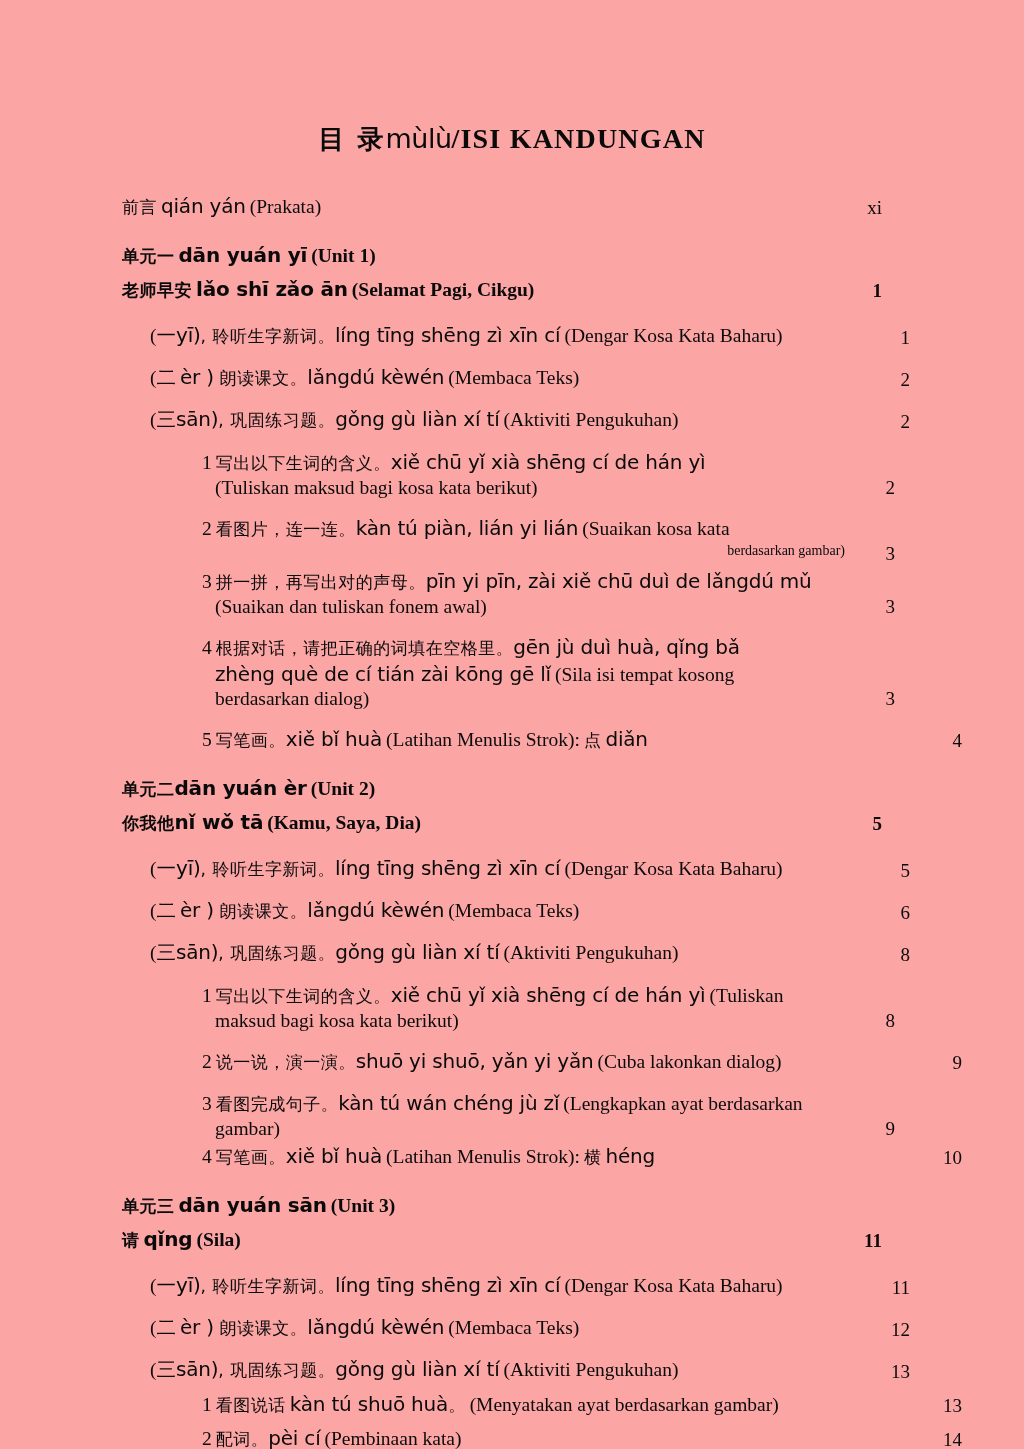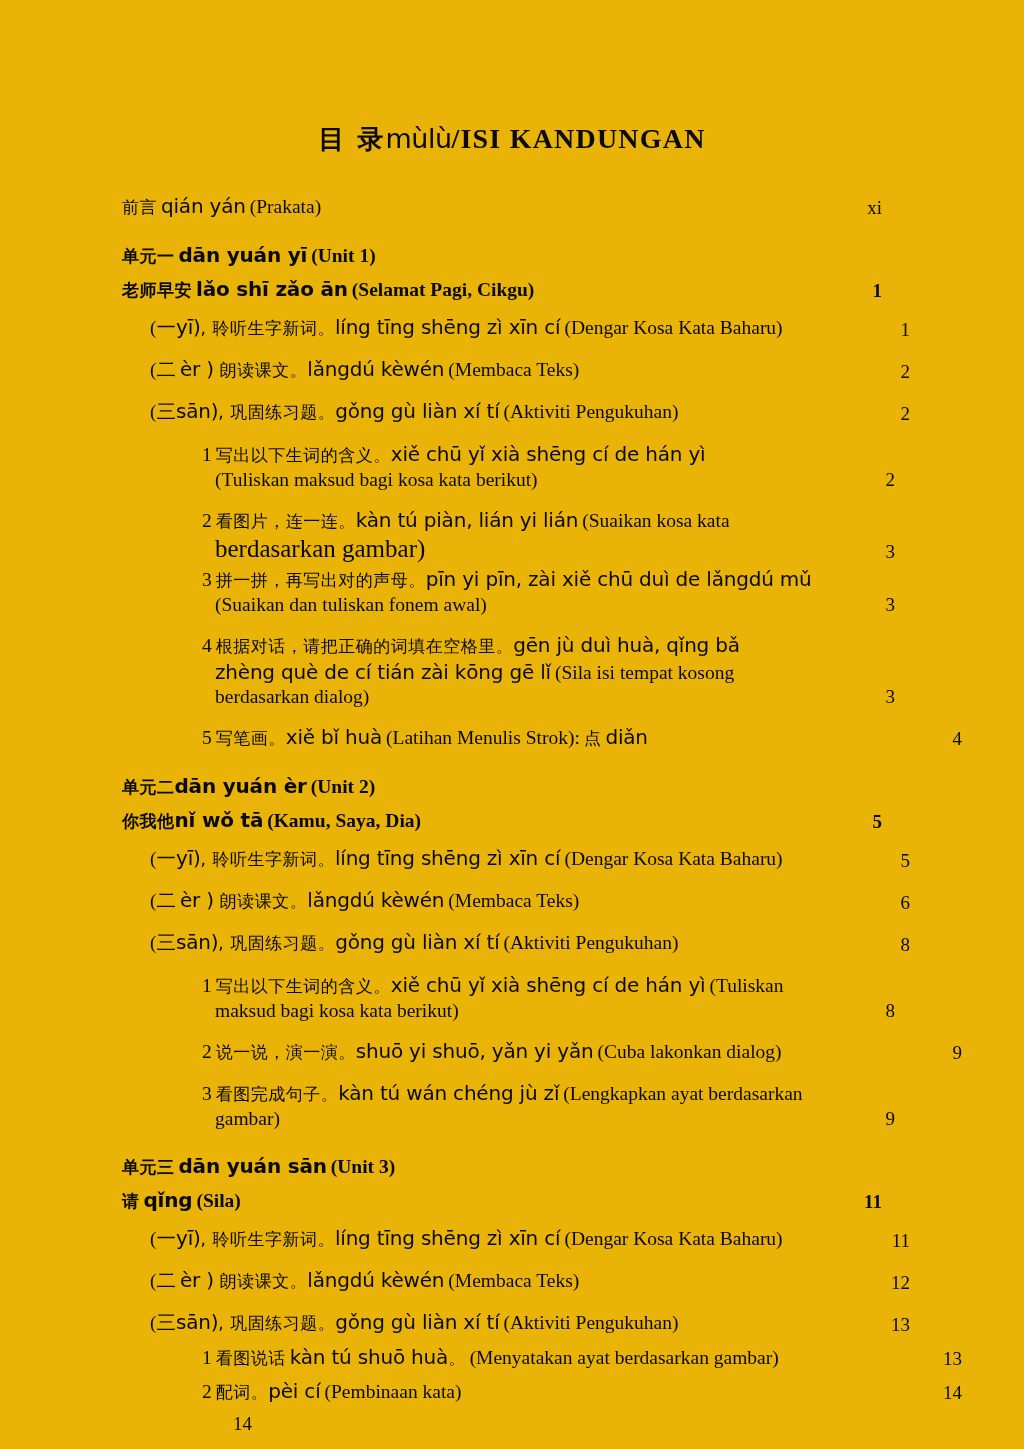--- a/index.html
+++ b/index.html
@@ -12,21 +12,21 @@
     height: 1449px;
     position: relative;
     font-family: "Liberation Serif", serif;
     color: #0a0a0a;
     overflow: hidden;
   }
 
   .page {
     position: absolute;
     inset: 0;
-    background: #eab308;
+    background: #fca5a5;
   }
 
   
   .doc-title {
     position: absolute;
     top: 122px;
     left: 0;
     width: 1024px;
     text-align: center;
     font-size: 29px;
@@ -115,21 +115,21 @@
   }
   .num {
     font-family: "Liberation Serif", serif;
     font-size: 19.5px;
   }
 
   
   .lvl-front   { margin-top: 4px;  padding-left: 0px;  }
   .unit-head   { margin-top: 24px; padding-left: 0px;  }
   .lesson-head { margin-top: 9px;  padding-left: 0px;  }
-  .lvl-roman   { margin-top: 12px;  padding-left: 28px; }
+  .lvl-roman   { margin-top: 20px;  padding-left: 28px; }
   .lvl-roman.tight { margin-top: 15px; }
   .lvl-item    { margin-top: 17px; padding-left: 80px; }
   .lvl-item.tight { margin-top: 9px; }
   .lvl-item.tighter { margin-top: 4px; }
   .cont        { padding-left: 13px; margin-top: 2px; }
 </style>
 </head>
 <body>
 
 <div class="page">
@@ -202,21 +202,21 @@
 
     <div class="lvl-item">
       <div class="row">
         <div class="txt">
           <span class="num">2</span>
           <span class="han">看图片，连一连。</span><span class="py">kàn tú piàn, lián yi lián</span> <span class="ser">(Suaikan kosa kata</span>
         </div>
         <div class="pg"></div>
       </div>
       <div class="row cont">
-        <div class="txt" style="font-family:'Liberation Serif',serif;font-size:25px;">berdasarkan gambar)</div>
+        <div class="txt" style="font-family:'Liberation Serif',serif;font-size:14px;text-align:right;">berdasarkan gambar)</div>
         <div class="pg">3</div>
       </div>
     </div>
 
     <div class="lvl-item tighter">
       <div class="row">
         <div class="txt">
           <span class="num">3</span>
           <span class="han">拼一拼，再写出对的声母。</span><span class="py">pīn yi pīn, zài xiě chū duì de lǎngdú mǔ</span>
         </div>
@@ -320,20 +320,27 @@
           <span class="han">看图完成句子。</span><span class="py">kàn tú wán chéng jù zǐ</span> <span class="ser">(Lengkapkan ayat berdasarkan</span>
         </div>
         <div class="pg"></div>
       </div>
       <div class="row cont">
         <div class="txt" style="font-family:'Liberation Serif',serif;font-size:19.5px;">gambar)</div>
         <div class="pg">9</div>
       </div>
     </div>
 
+    <div class="row lvl-item tighter">
+      <div class="txt">
+        <span class="num">4</span>
+        <span class="han">写笔画。</span><span class="py">xiě bǐ huà</span> <span class="ser">(Latihan Menulis Strok):</span> <span class="han">横</span> <span class="py">héng</span>
+      </div>
+      <div class="pg">10</div>
+    </div>
 
     <div class="row unit-head">
       <div class="txt">
         <span class="han-b">单元三</span>
         <span class="py-b">dān yuán sān</span>
         <span class="ser-b">(Unit 3)</span>
       </div>
       <div class="pg"></div>
     </div>
 

